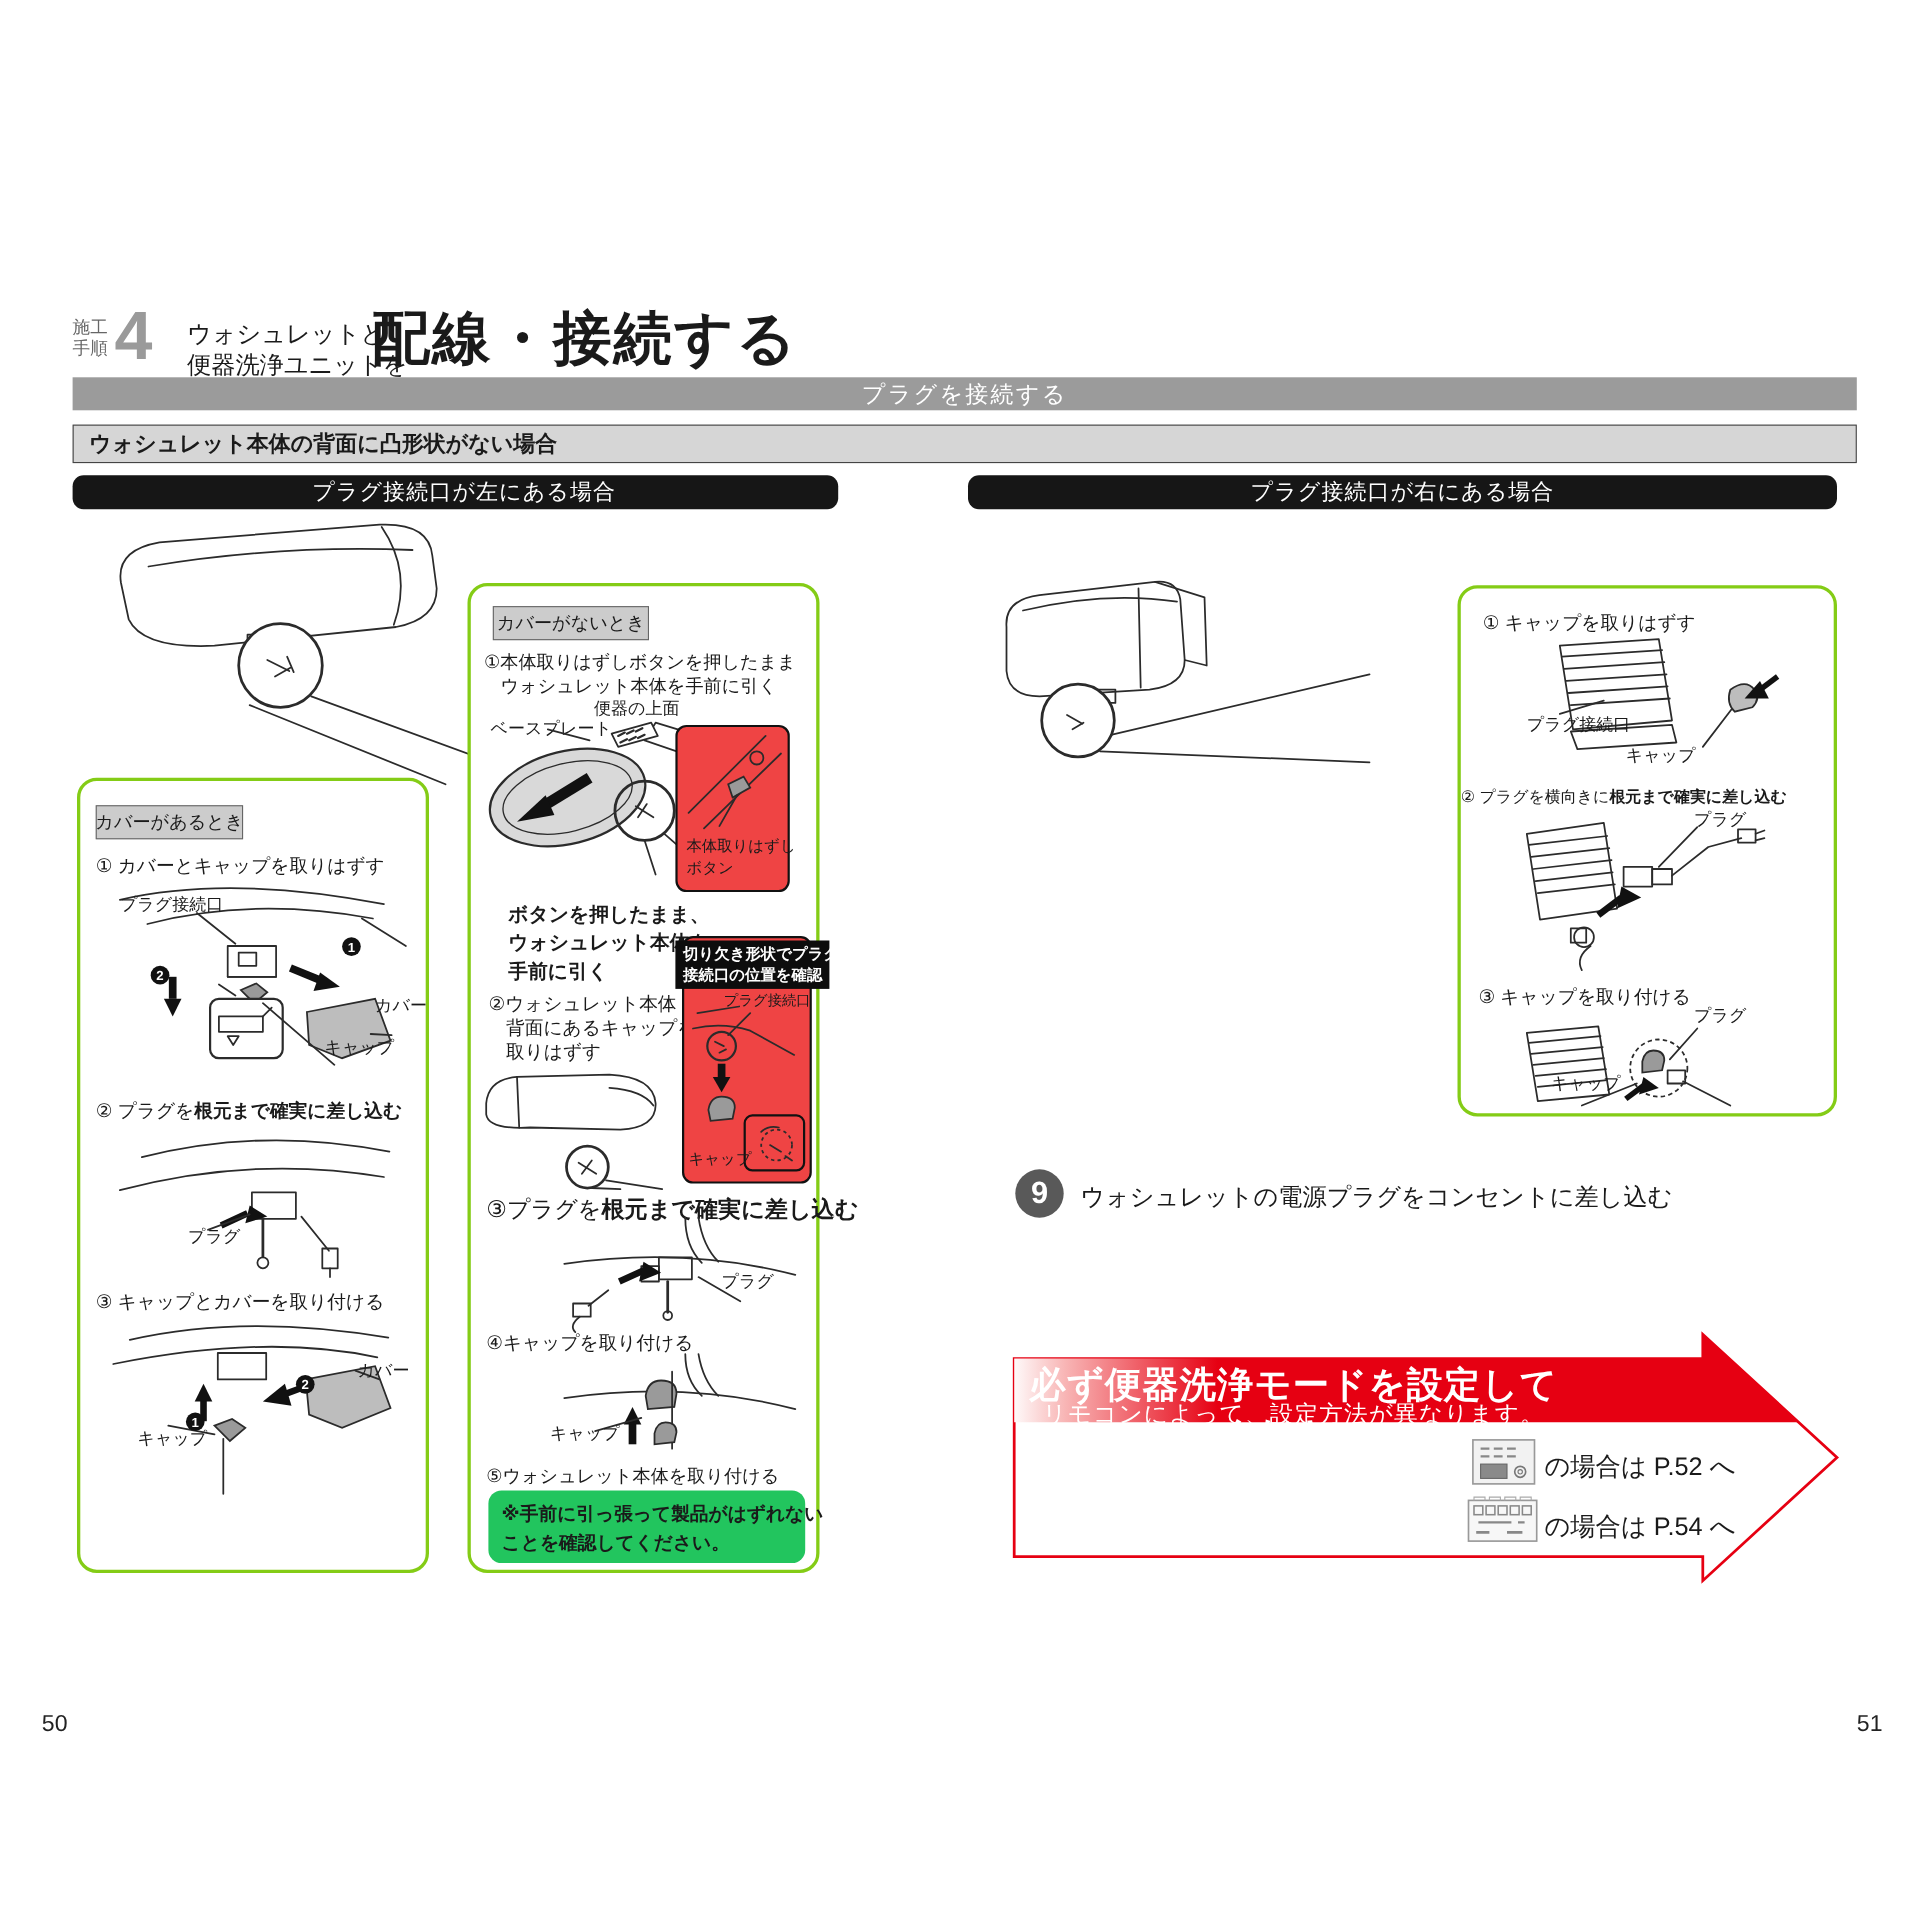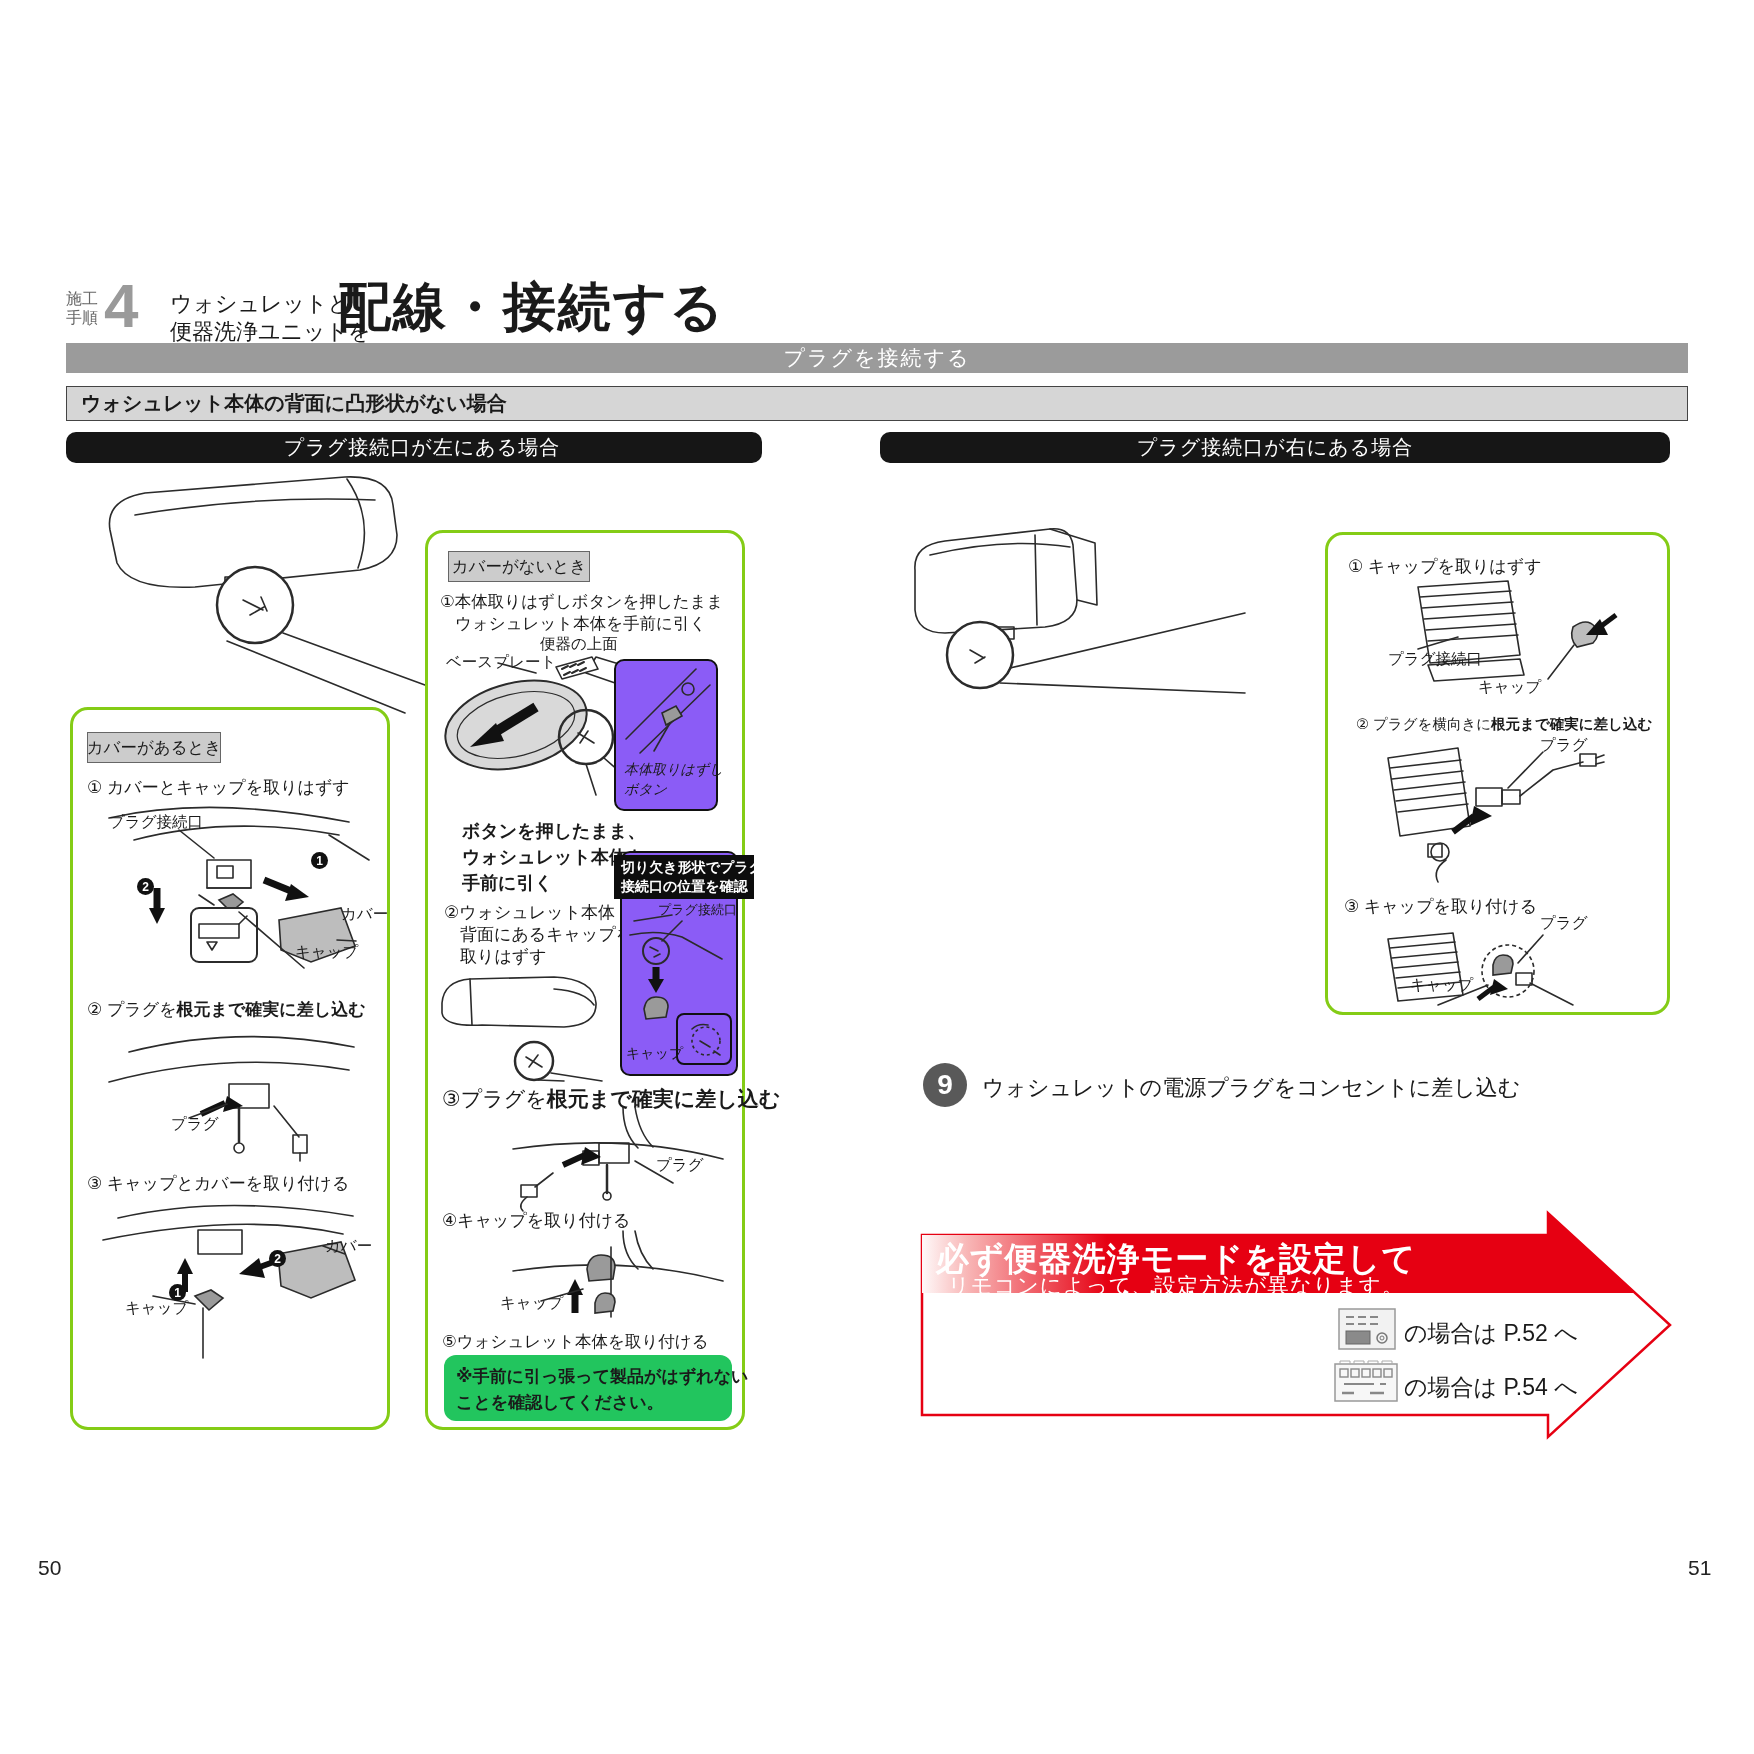--- a/index.html
+++ b/index.html
@@ -20,21 +20,21 @@
   .condbar{background:#d6d6d6;border:1px solid #444;display:flex;align-items:center;font-size:20px;font-weight:bold;padding-left:14px;box-sizing:border-box;}
   .tagbox{background:#ccc;border:1px solid #666;display:flex;align-items:center;justify-content:center;font-size:16.5px;}
   .step{font-size:17px;}
   .small-step{font-size:21px;}
   .lbl{font-size:15.5px;}
   .lbl-sm{font-size:13px;}
   .bp{font-weight:bold;}
   .badge{width:17px;height:17px;border-radius:50%;background:#111;color:#fff;font-size:12px;font-weight:bold;display:flex;align-items:center;justify-content:center;}
   .blacklabel{background:#0d0d0d;color:#fff;font-size:14px;font-weight:bold;line-height:1.35;padding:3px 7px;text-align:left;}
   .note{background:#22c55e;border-radius:12px;font-size:17px;font-weight:bold;line-height:1.5;padding:9px 12px;box-sizing:border-box;}
-  .inset{border:2.5px solid #111;border-radius:10px;background:#8b5cf6;box-sizing:border-box;font-style:italic;}
+  .inset{border:2.5px solid #111;border-radius:10px;background:#ef4444;box-sizing:border-box;}
   .bannertitle{color:#fff;font-weight:900;font-size:33px;text-align:center;letter-spacing:1px;}
   .bannersub{color:#fff;font-size:21.5px;text-align:center;letter-spacing:1px;}
   .opt-text{font-size:23px;}
   .pagenum{font-size:21px;color:#222;}
   .step9circle{width:44px;height:44px;border-radius:50%;background:#595959;color:#fff;font-size:28px;font-weight:bold;display:flex;align-items:center;justify-content:center;}
 </style>
 </head>
 <body>
 
 <div class="page">
@@ -284,21 +284,21 @@
       <path class="ln" d="M70,86 L162,80 L166,96 L76,102 Z"></path>
       <path class="grayfill" d="M215,48 q14,-10 22,0 q6,8 -2,16 l-16,4 q-8,-8 -4,-20 z"></path>
       <line class="thk" x1="258" y1="36" x2="242" y2="48" style="stroke-width:5;"></line>
       <polygon class="tip" points="242,40 228,56 250,56"></polygon>
       <path class="ln" d="M60,70 L100,58"></path>
       <path class="ln" d="M190,100 L216,66"></path>
     </svg>
     <span class="abs t lbl" style="left:60px;top:114px;">プラグ接続口</span>
     <span class="abs t lbl" style="left:150px;top:142px;">キャップ</span>
 
-    <div class="abs t" style="left:28px;top:180px;font-size:14.5px;"><span>② プラグを横向きに</span><span class="bp">根元まで確実に差し込む</span></div>
+    <div class="abs t" style="left:0;top:180px;font-size:14.5px;"><span>② プラグを横向きに</span><span class="bp">根元まで確実に差し込む</span></div>
     <span class="abs t lbl" style="left:212px;top:200px;">プラグ</span>
 
     <svg class="abs" style="left:30px;top:205px;" width="300" height="150" viewBox="0 0 300 150">
       <polygon class="ln" points="30,18 100,8 112,86 42,96" style="fill:#fff;"></polygon>
       <path class="ln" d="M32,28 L103,20 M34,39 L105,31 M36,50 L107,42 M38,61 L108,53 M40,72 L110,64"></path>
       <rect class="ln" x="118" y="48" width="26" height="18"></rect>
       <rect class="ln" x="144" y="50" width="18" height="14"></rect>
       <path class="ln" d="M162,56 L195,30 L225,22"></path>
       <rect class="ln" x="222" y="14" width="16" height="12"></rect>
       <path class="ln" d="M238,18 l8,-3 M238,24 l8,-2"></path>

